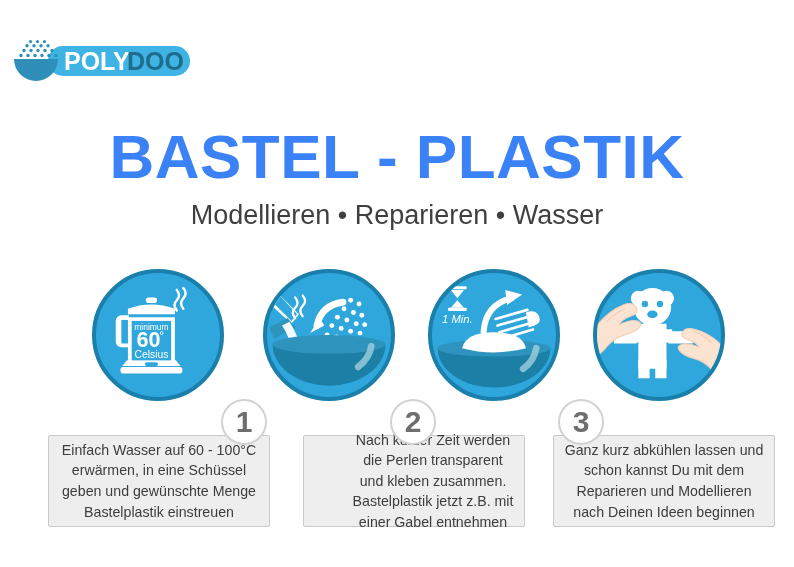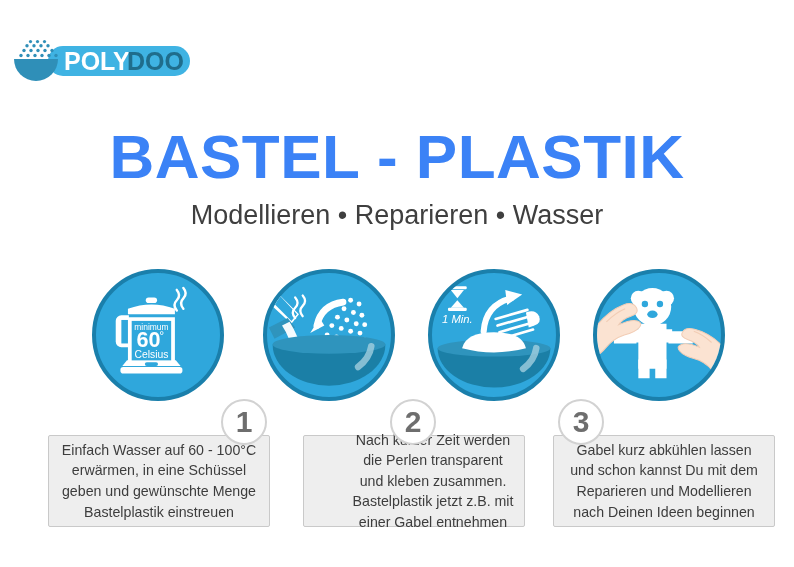--- a/index.html
+++ b/index.html
@@ -299,13 +299,13 @@
     </g>
   </svg>
 </div>
 
 <div class="step-badge" id="step-badge-1">1</div>
 <div class="step-badge" id="step-badge-2">2</div>
 <div class="step-badge" id="step-badge-3">3</div>
 
 <div class="step-box" id="step-box-1">Einfach Wasser auf 60 - 100°C erwärmen, in eine Schüssel geben und gewünschte Menge Bastelplastik einstreuen</div>
 <div class="step-box" id="step-box-2">Nach kurzer Zeit werden die Perlen transparent und kleben zusammen. Bastelplastik jetzt z.B. mit einer Gabel entnehmen</div>
-<div class="step-box" id="step-box-3">Gabel kurz abkühlen lassen und schon kannst Du mit dem Reparieren und Modellieren nach Deinen Ideen beginnen</div>
+<div class="step-box" id="step-box-3">Ganz kurz abkühlen lassen und schon kannst Du mit dem Reparieren und Modellieren nach Deinen Ideen beginnen</div>
 
 </body></html>

